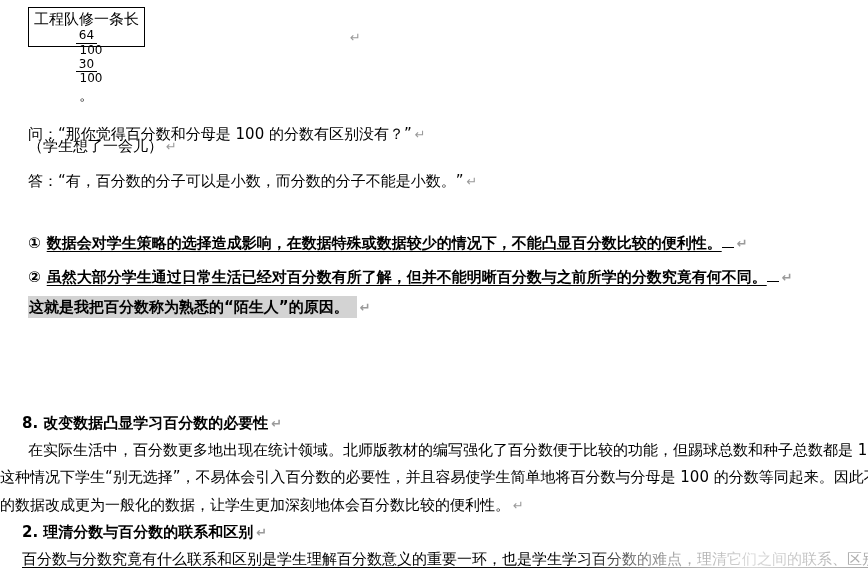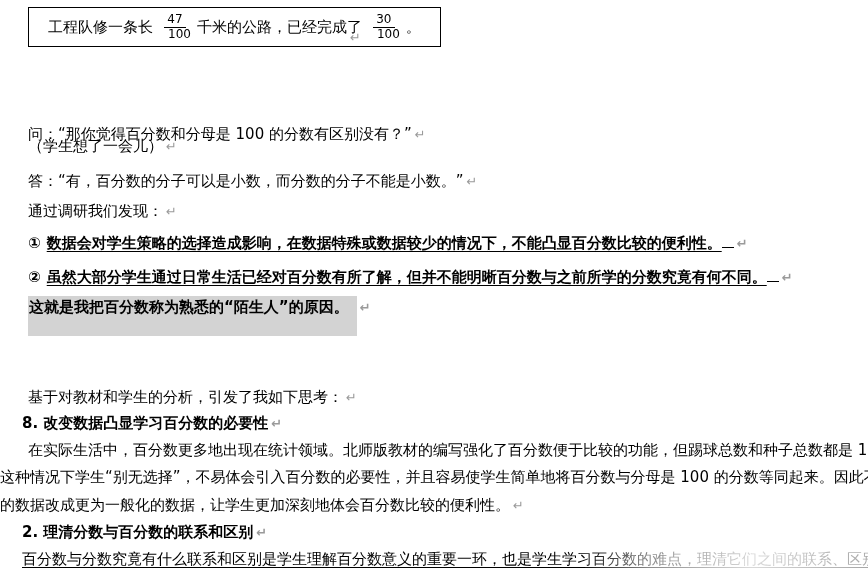--- a/index.html
+++ b/index.html
@@ -29,31 +29,32 @@
   .u-trail{
     display:inline-block;
     width:12px;
     height:1em;
     border-bottom:1px solid #000;
     vertical-align:baseline;
   }
   .marker{font-weight:bold;margin-right:6px;}
   .hl{
     background:#d3d3d3;
-    padding:2px 8px 20px 1px;
+    padding:2px 8px 2px 1px;
   }
   .textbox{
     position:absolute;
     left:28px;top:7px;
     height:34px;
     border:1px solid #000;
     display:inline-flex;
     align-items:center;
-    padding:2px 19px;
+    padding:2px 5px;
     background:#fff;
+    flex-direction:column;
   }
   .frac{
     display:inline-flex;
     flex-direction:column;
     align-items:center;
     font-size:12px;
     line-height:1.15;
     margin:0 5px;
   }
   .frac .num{border-bottom:1px solid #000;padding:0 3px;}
@@ -77,49 +78,46 @@
   }
 </style>
 </head>
 <body>
 
 <div class="page">
 
   <div class="textbox">
     <span>工程队修一条长</span>
     <span class="frac">
-      <span class="num">47</span>
+      <span class="num">64</span>
       <span class="den">100</span>
     </span>
-    <span>千米的公路，已经完成了</span>
     <span class="frac">
       <span class="num">30</span>
       <span class="den">100</span>
     </span>
     <span>。</span>
   </div>
   <span class="line mark" style="left:347px;top:28px;">↵</span>
 
 
   <div class="line" style="left:28px;top:88px;margin-top:36px;"><span>问：“那你觉得百分数和分母是 100 的分数有区别没有？”</span><span class="mark">↵</span></div>
 
   <div class="line" style="left:28px;top:136px;"><span>（学生想了一会儿）</span><span class="mark">↵</span></div>
 
   <div class="line" style="left:28px;top:171px;"><span>答：“有，百分数的分子可以是小数，而分数的分子不能是小数。”</span><span class="mark">↵</span></div>
 
-  <div class="line" style="left:28px;top:201px;"><span>通过调研我们发现：</span><span class="mark">↵</span></div>
 
   <div class="line bold" style="left:28px;top:232px;"><span class="marker">①</span><span class="uline">数据会对学生策略的选择造成影响，在数据特殊或数据较少的情况下，不能凸显百分数比较的便利性。</span><span class="u-trail"></span><span class="mark">↵</span></div>
 
   <div class="line bold" style="left:28px;top:266px;"><span class="marker">②</span><span class="uline">虽然大部分学生通过日常生活已经对百分数有所了解，但并不能明晰百分数与之前所学的分数究竟有何不同。</span><span class="u-trail"></span><span class="mark">↵</span></div>
 
   <div class="line bold" style="left:28px;top:297px;"><span class="hl">这就是我把百分数称为熟悉的“陌生人”的原因。</span><span class="mark">↵</span></div>
 
 
-  <div class="line" style="left:28px;top:387px;"><span>基于对教材和学生的分析，引发了我如下思考：</span><span class="mark">↵</span></div>
 
   <div class="line bold" style="left:22px;top:413px;"><span>8.  改变数据凸显学习百分数的必要性</span><span class="mark">↵</span></div>
 
   <div class="line" style="left:28px;top:440px;"><span>在实际生活中，百分数更多地出现在统计领域。北师版教材的编写强化了百分数便于比较的功能，但踢球总数和种子总数都是 100 的因数。</span></div>
   <div class="line" style="left:0px;top:467px;"><span>这种情况下学生“别无选择”，不易体会引入百分数的必要性，并且容易使学生简单地将百分数与分母是 100 的分数等同起来。因此不妨将教材中</span></div>
   <div class="line" style="left:0px;top:495px;"><span>的数据改成更为一般化的数据，让学生更加深刻地体会百分数比较的便利性。</span><span class="mark">↵</span></div>
 
   <div class="line bold" style="left:22px;top:522px;"><span>2.  理清分数与百分数的联系和区别</span><span class="mark">↵</span></div>
 
   <div class="line" style="left:22px;top:549px;"><span class="uline">百分数与分数究竟有什么联系和区别是学生理解百分数意义的重要一环，也是学生学习百分数的难点，理清它们之间的联系、区别必须建立</span></div>

